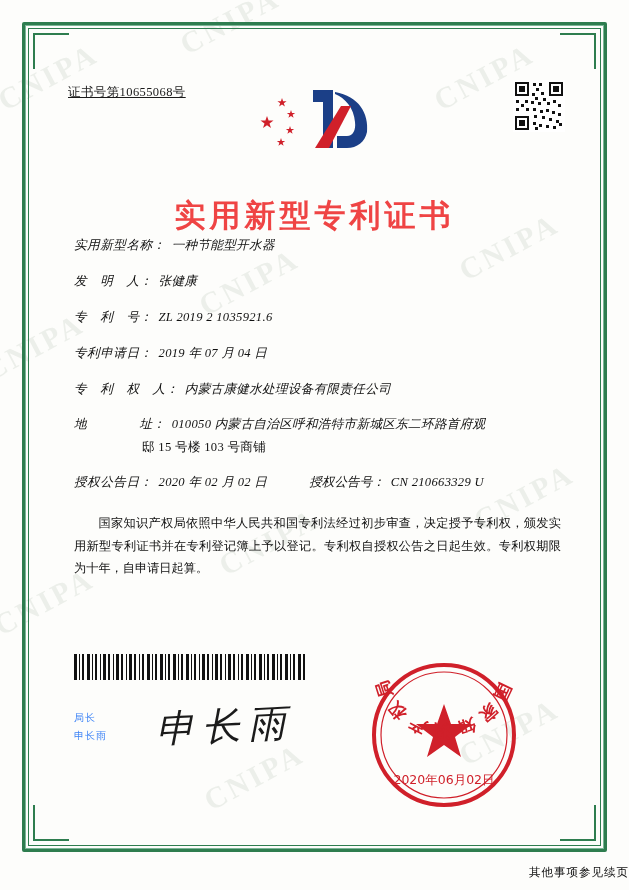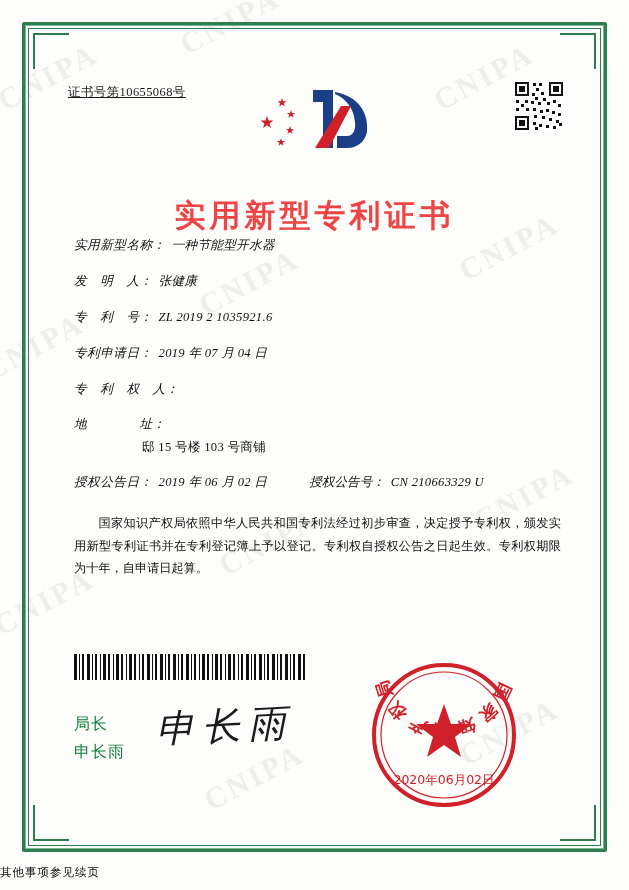--- a/index.html
+++ b/index.html
@@ -190,24 +190,24 @@
     top: 608px;
     width: 232px;
     height: 26px;
   }
 
   
   .sign-block {
     position: absolute;
     left: 26px;
     top: 664px;
-    font-size: 16px;
+    font-size: 10px;
     line-height: 1.75;
-    color: #15803d;
-    font-family: Liberation Serif, serif;
+    color: #3b82f6;
+    font-family: Liberation Mono, monospace;
     letter-spacing: 1px;
   }
   .signature {
     position: absolute;
     left: 108px;
     top: 655px;
     font-size: 38px;
     color: #1b1b1b;
     font-family: "Liberation Serif", "DejaVu Serif", serif;
     font-style: italic;
@@ -232,21 +232,21 @@
     font-size: 11.6px;
     color: #111;
     font-family: "Liberation Serif", "DejaVu Serif", serif;
     letter-spacing: 0.5px;
   }
 
   .footnote {
     position: absolute;
     left: 0; right: 0;
     bottom: 10px;
-    text-align: left;
+    text-align: right;
     font-size: 11.5px;
     color: #111;
     font-family: Liberation Sans, sans-serif;
     letter-spacing: 1px;
   }
 </style>
 </head>
 <body>
 
 <div class="page">
@@ -360,30 +360,32 @@
         <span class="field-value">ZL 2019 2 1035921.6</span>
       </div>
 
       <div class="field-row">
         <span class="field-label">专利申请日：</span>
         <span class="field-value">2019 年 07 月 04 日</span>
       </div>
 
       <div class="field-row">
         <span class="field-label">专　利　权　人：</span>
+        <span class="field-value">内蒙古康健水处理设备有限责任公司</span>
       </div>
 
       <div class="field-row">
         <span class="field-label">地　　　　址：</span>
+        <span class="field-value">010050 内蒙古自治区呼和浩特市新城区东二环路首府观</span>
       </div>
       <div class="addr-second">邸 15 号楼 103 号商铺</div>
 
       <div class="field-row row-split">
         <span class="field-label">授权公告日：</span>
-        <span class="field-value">2019 年 06 月 02 日</span>
+        <span class="field-value">2020 年 02 月 02 日</span>
         <span class="split-right">授权公告号：</span>
         <span class="field-value">CN 210663329 U</span>
       </div>
     </div>
 
     <div class="paragraphs">
       <p>国家知识产权局依照中华人民共和国专利法经过初步审查，决定授予专利权，颁发实用新型专利证书并在专利登记簿上予以登记。专利权自授权公告之日起生效。专利权期限为十年，自申请日起算。</p>
     </div>
 
     <div class="barcode">

